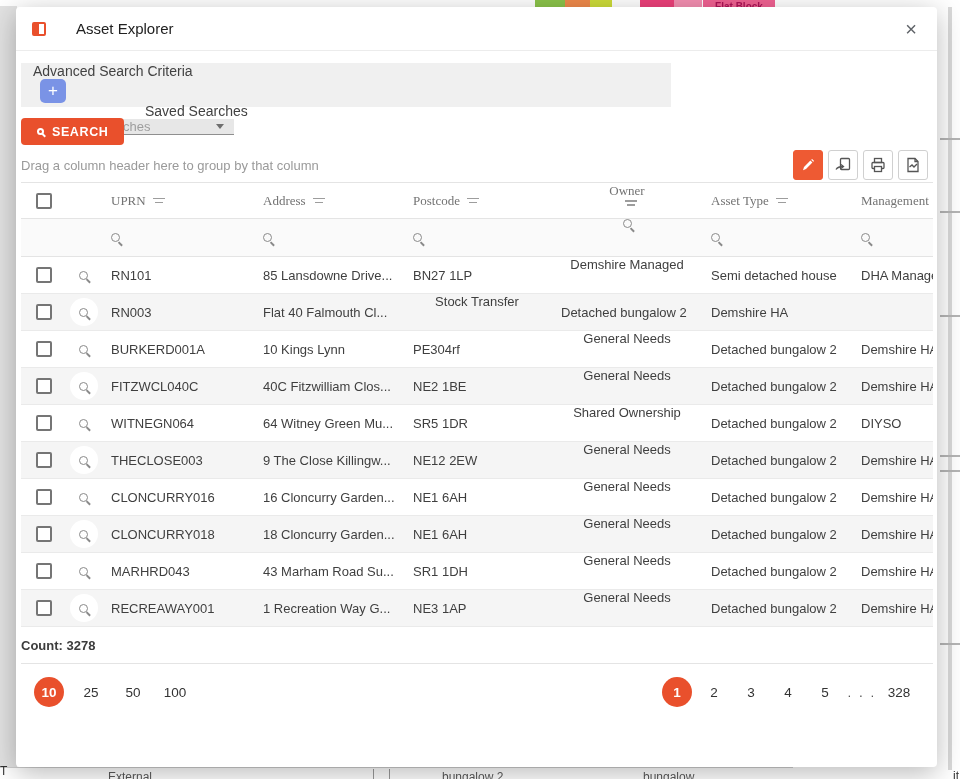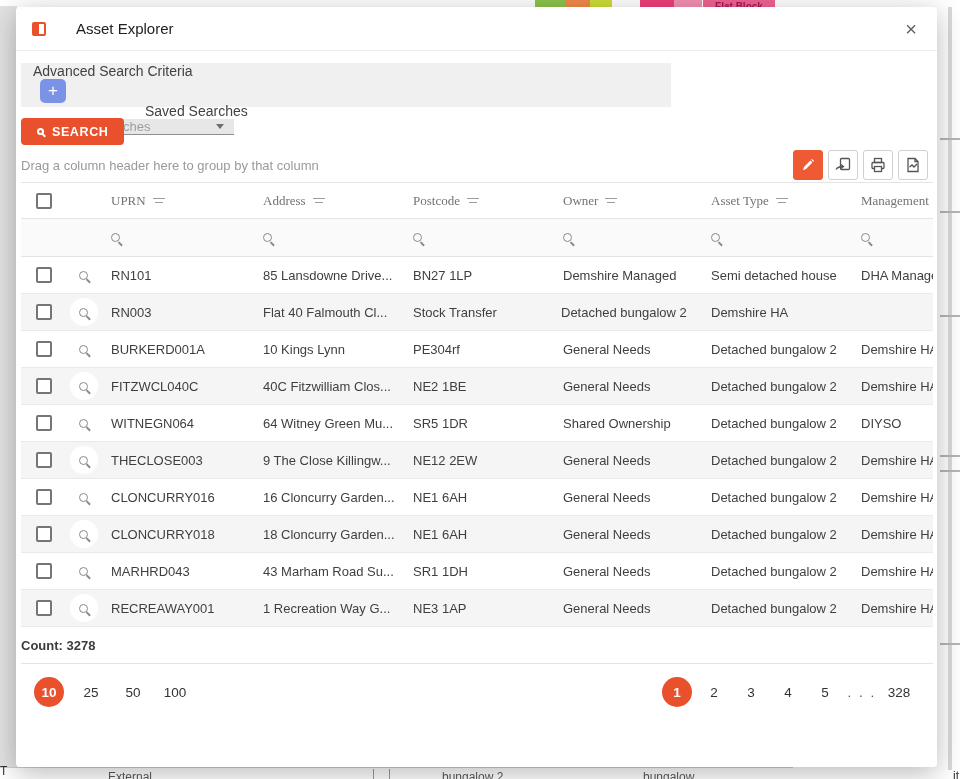--- a/index.html
+++ b/index.html
@@ -69,21 +69,21 @@
   
   .grid { margin:2px 0 0 5px; width:912px; overflow:hidden; }
   .grow { display:flex; width:980px; }
   .cell { flex:none; height:100%; display:flex; align-items:center; padding:0 10px;
           font-size:13px; color:#3f3f3f; white-space:nowrap; overflow:hidden; }
   .c-check { width:45px; justify-content:center; padding:0; }
   .c-mag   { width:35px; justify-content:center; padding:0; }
   .c-uprn  { width:152px; }
   .c-addr  { width:150px; }
   .c-post  { width:150px; }
-  .c-owner { width:148px; }
+  .c-owner { width:148px;flex-direction:column; }
   .c-type  { width:150px; }
   .c-mgmt  { width:150px; }
 
   .thead { height:37px; border-top:1px solid #e4e4e4; border-bottom:1px solid #e4e4e4; }
   .thead .cell { color:#737373;font-family:Liberation Serif, serif; }
   .flt { display:inline-block; position:relative; width:12px; height:8px; margin-left:7px; flex:none; }
   .flt::before { content:""; position:absolute; top:1px; left:0; width:12px; height:1.5px; background:#9d9d9d; }
   .flt::after  { content:""; position:absolute; top:5px; left:2px; width:8px; height:1.5px; background:#9d9d9d; }
 
   .tfilter { height:38px; background:#fafafa; border-bottom:1px solid #e4e4e4; }

